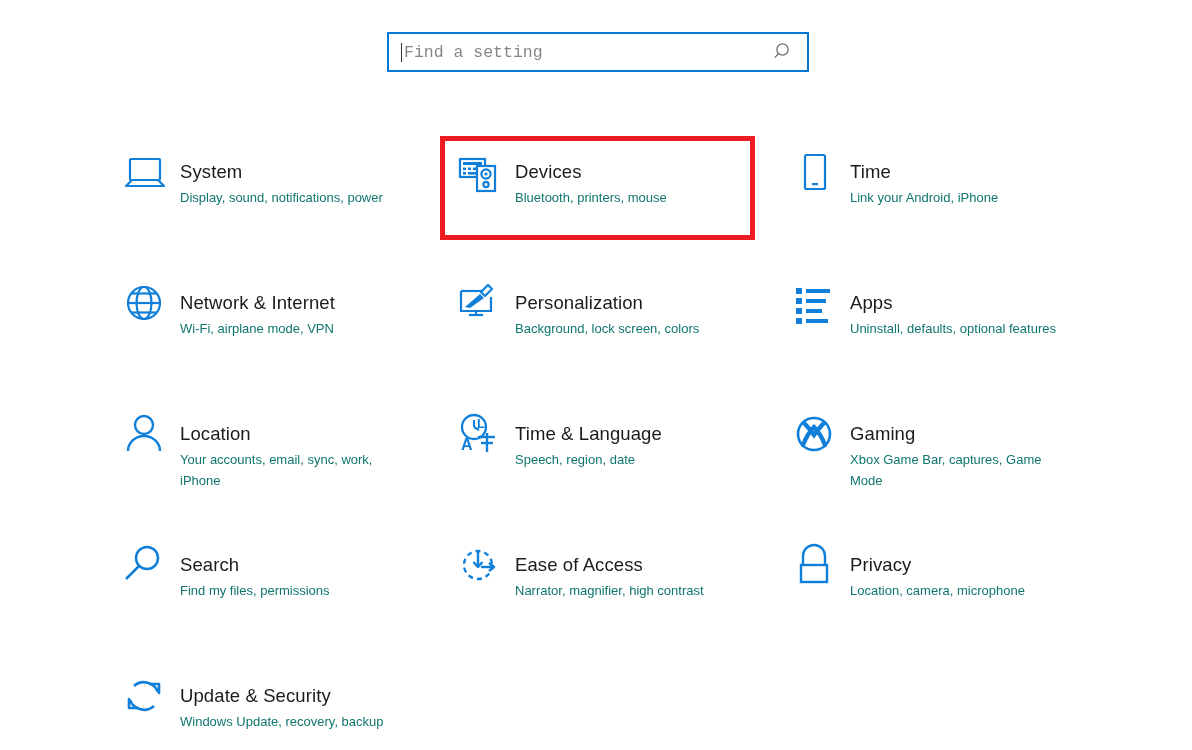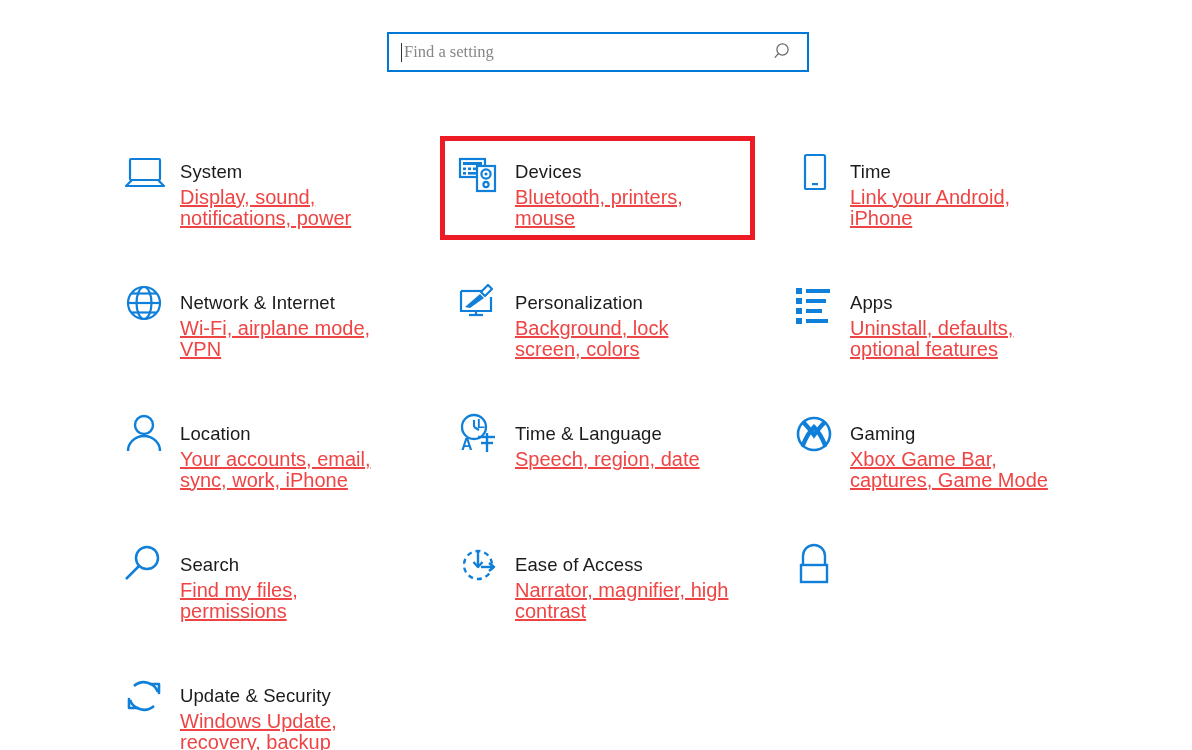--- a/index.html
+++ b/index.html
@@ -34,21 +34,21 @@
     width: 1px;
     height: 19px;
     background: #333333;
     flex: 0 0 auto;
     margin-right: 2px;
   }
   .search-input {
     flex: 1 1 auto;
     border: none;
     outline: none;
-    font-family: Liberation Serif, serif;
+    font-family: Liberation Mono, monospace;
     font-size: 16.5px;
     color: #222;
     background: transparent;
     padding: 0;
     height: 100%;
   }
   .search-input::placeholder { color: #868686; opacity: 1; }
   .search-icon {
     flex: 0 0 auto;
     width: 26px; height: 26px;
@@ -90,25 +90,24 @@
   }
   .tile-title {
     font-size: 18.5px;
     color: #1b1b1b;
     line-height: 24px;
     margin-bottom: 3px;
     letter-spacing: 0.1px;
     margin-top: 12px;
   }
   .tile-sub {
-    font-size: 20px;
-    color: #ef4444;
+    font-size: 13px;
+    color: #0f766e;
     line-height: 21px;
     max-width: 214px;
-    text-decoration: underline;
   }
 
   
   .highlight-box {
     position: absolute;
     left: 440px;
     top: 136px;
     width: 315px;
     height: 104px;
     border: 5px solid #ed1c24;
@@ -325,20 +324,24 @@
         </span>
       </div>
 
       <div class="tile">
         <span class="tile-icon">
           <svg width="46" height="46" viewBox="0 0 46 46">
             <path d="M11 22 L11 13 A11 11 0 0 1 33 13 L33 22" fill="none" stroke="#0f7fd9" stroke-width="2.4"></path>
             <rect x="9" y="22" width="26" height="17" fill="none" stroke="#0f7fd9" stroke-width="2.4"></rect>
           </svg>
         </span>
+        <span class="tile-text">
+          <div class="tile-title">Privacy</div>
+          <div class="tile-sub">Location, camera, microphone</div>
+        </span>
       </div>
 
     </div>
 
     <div class="row">
 
       <div class="tile">
         <span class="tile-icon">
           <svg width="46" height="46" viewBox="0 0 46 46">
             <path d="M36 18 A15 15 0 0 0 12 12" fill="none" stroke="#0f7fd9" stroke-width="2.6"></path>

